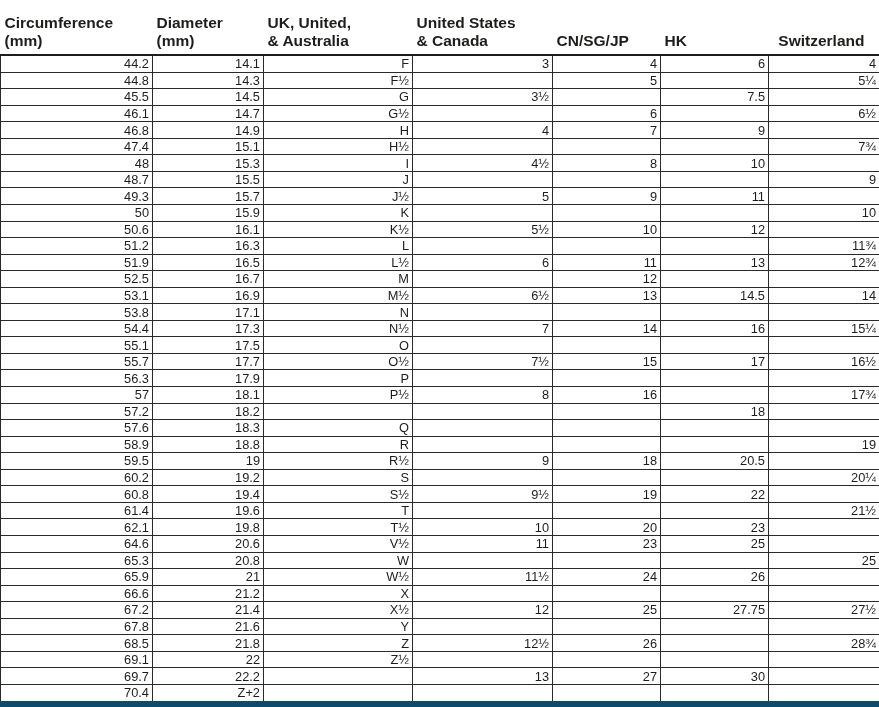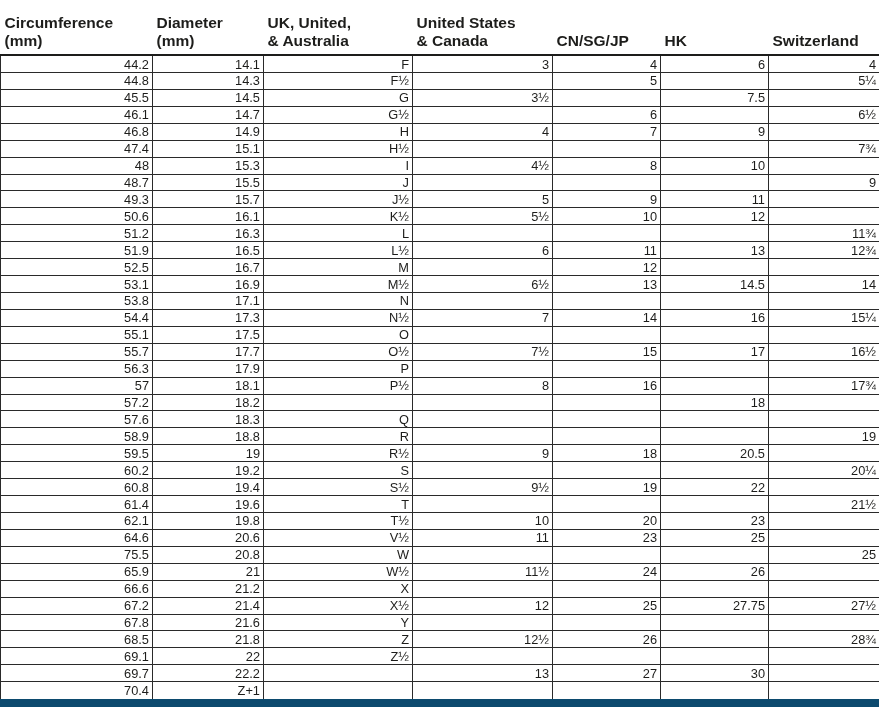--- a/index.html
+++ b/index.html
@@ -31,33 +31,33 @@
     font-weight: bold;
     font-size: 15.5px;
     line-height: 18px;
     padding: 0 2px 4px 4px;
     border: none;
     border-bottom: 2px solid #1d1d1b;
     white-space: nowrap;
     overflow: hidden;
   }
   thead th.align-right {
-    text-align: left;
-    padding-right: 8px;
+    text-align: right;
+    padding-right: 15px;
   }
   tbody td {
     border: 1px solid #2a2a2a;
     text-align: right;
     font-size: 12.8px;
     line-height: 13px;
     padding: 0 3px 0 0;
     white-space: nowrap;
     overflow: hidden;
   }
-  table { border-bottom: 8px solid #0c4a6e; }
+  table { border-bottom: 6px solid #0c4a6e; }
 </style>
 </head>
 <body>
 
 <table id="ring-size-table">
   <colgroup>
     <col class="c1">
       <col class="c2">
       <col class="c3">
       <col class="c4">
@@ -170,20 +170,29 @@
       <tr>
         <td>49.3</td>
         <td>15.7</td>
         <td>J½</td>
         <td>5</td>
         <td>9</td>
         <td>11</td>
         <td></td>
       </tr>
       <tr>
+        <td>50</td>
+        <td>15.9</td>
+        <td>K</td>
+        <td></td>
+        <td></td>
+        <td></td>
+        <td>10</td>
+      </tr>
+      <tr>
         <td>50.6</td>
         <td>16.1</td>
         <td>K½</td>
         <td>5½</td>
         <td>10</td>
         <td>12</td>
         <td></td>
       </tr>
       <tr>
         <td>51.2</td>
@@ -350,21 +359,21 @@
       <tr>
         <td>64.6</td>
         <td>20.6</td>
         <td>V½</td>
         <td>11</td>
         <td>23</td>
         <td>25</td>
         <td></td>
       </tr>
       <tr>
-        <td>75.5</td>
+        <td>65.3</td>
         <td>20.8</td>
         <td>W</td>
         <td></td>
         <td></td>
         <td></td>
         <td>25</td>
       </tr>
       <tr>
         <td>65.9</td>
         <td>21</td>
@@ -423,21 +432,21 @@
         <td>69.7</td>
         <td>22.2</td>
         <td></td>
         <td>13</td>
         <td>27</td>
         <td>30</td>
         <td></td>
       </tr>
       <tr>
         <td>70.4</td>
-        <td>Z+1</td>
+        <td>Z+2</td>
         <td></td>
         <td></td>
         <td></td>
         <td></td>
         <td></td>
       </tr>
     </tbody>
 </table>
 
 </body></html>

